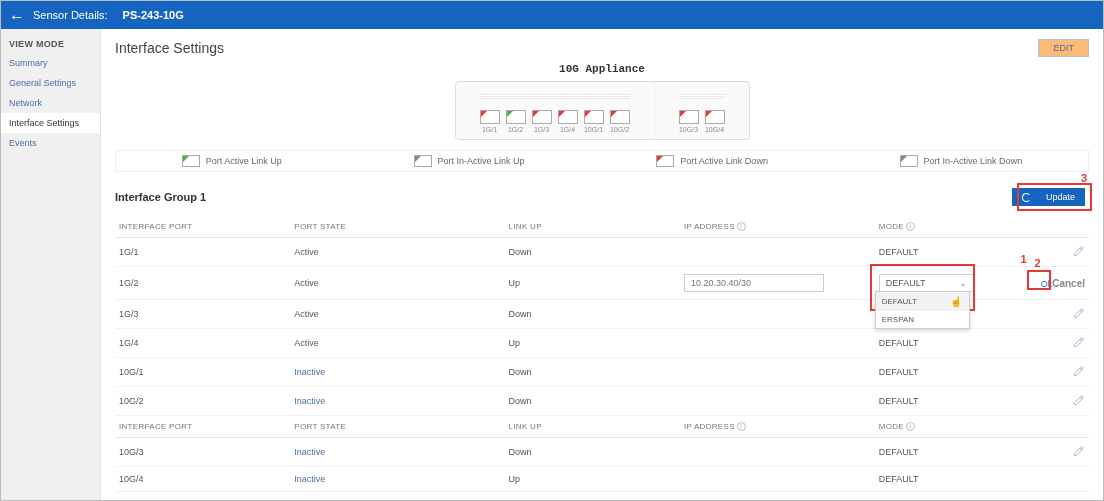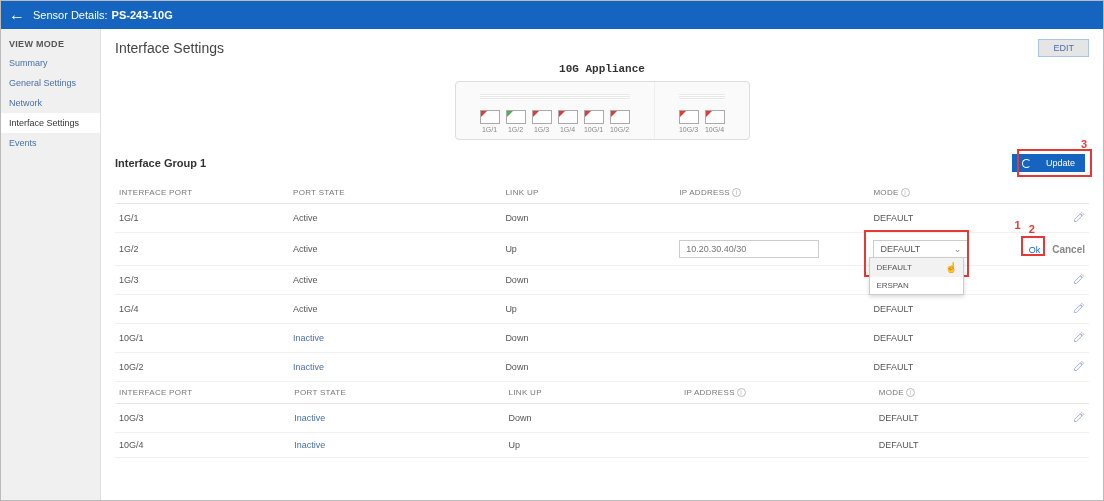--- a/index.html
+++ b/index.html
@@ -1,30 +1,30 @@
 <!DOCTYPE html>
 <html><head>
 <meta charset="utf-8">
 <style>
 * { box-sizing: border-box; margin: 0; padding: 0; font-family: Arial, Helvetica, sans-serif; }
 body { background: #f5f5f5; color: #333; font-size: 11px; }
 .outer { border: 1px solid #bbb; width: 1104px; height: 501px; background: #fff; overflow: hidden; position: relative; }
 .topbar { background: #1565c0; color: #fff; height: 28px; display: flex; align-items: center; padding: 0 8px; font-size: 11px; }
 .back-arrow { font-size: 16px; margin-right: 8px; cursor: pointer; }
-.topbar .label { margin-right: 4px; }
+.topbar .label { margin-right: 15px; }
 .topbar .sensor-name { font-weight: bold; }
 .main-area { display: flex; height: calc(100% - 28px); justify-content: flex-end; }
 .sidebar { width: 100px; background: #f0f0f0; border-right: 1px solid #e0e0e0; padding: 6px 0; }
 .sidebar-title { font-size: 9px; font-weight: bold; padding: 4px 8px; color: #555; letter-spacing: 0.3px; }
 .sidebar-item { font-size: 9px; padding: 5px 8px; color: #4a6fa5; cursor: pointer; }
 .sidebar-item.active { background: #fff; color: #333; }
 .content { flex: 1; padding: 10px 14px; overflow-y: auto; position: relative; }
 .page-head { display: flex; justify-content: space-between; align-items: center; margin-bottom: 6px; }
 .page-title { font-size: 14px; color: #444; }
-.edit-btn { border: 1px solid #a8c5e6; background: #e5e5e5; color: #4a6fa5; font-size: 9px; padding: 3px 14px; cursor: pointer; }
+.edit-btn { border: 1px solid #a8c5e6; background: #fdba74; color: #4a6fa5; font-size: 9px; padding: 3px 14px; cursor: pointer; }
 .appliance-wrap { text-align: center; margin-bottom: 10px; }
 .appliance-title { font-size: 11px; font-weight: bold; margin-bottom: 6px; font-family: Liberation Mono, monospace; }
 .appliance-box { display: inline-flex; border: 1px solid #ddd; border-radius: 4px; background: #fafafa; }
 .appliance-half { padding: 12px 24px 6px; }
 .appliance-half:first-child { border-right: 1px solid #eee; }
 .appliance-lines { height: 6px; background: repeating-linear-gradient(to bottom, #e8e8e8 0, #e8e8e8 1px, #fff 1px, #fff 2px); margin-bottom: 10px; }
 .ports-row { display: flex; gap: 6px; }
 .port-item { text-align: center; }
 .port-icon { width: 20px; height: 14px; border: 1px solid #aaa; background: #fff; position: relative; margin: 0 auto; }
 .port-icon::before { content: ''; position: absolute; top: 0; left: 0; width: 0; height: 0; border-top: 6px solid var(--led, #888); border-right: 6px solid transparent; }
@@ -49,21 +49,21 @@
 td.inactive { color: #4a6fa5; }
 .pencil { width: 12px; height: 12px; cursor: pointer; opacity: 0.5; display: inline-block; }
 .pencil svg { width: 12px; height: 12px; stroke: #4a6fa5; }
 .ip-input { border: 1px solid #ccc; padding: 3px 6px; font-size: 9px; width: 140px; color: #aaa; }
 .mode-select { border: 1px solid #ccc; padding: 3px 6px; font-size: 9px; width: 95px; background: #fff; position: relative; display: flex; justify-content: space-between; align-items: center; cursor: pointer; }
 .chev { font-size: 9px; color: #888; }
 .dropdown-panel { position: absolute; border: 1px solid #ccc; background: #fff; width: 95px; box-shadow: 0 2px 4px rgba(0,0,0,.15); z-index: 5; }
 .dropdown-opt { padding: 4px 6px; font-size: 8px; cursor: pointer; display: flex; justify-content: space-between; align-items: center; }
 .dropdown-opt.hi { background: #f2f2f2; }
 .hand { font-size: 10px; }
-.ok-link { color: #1565c0; font-size: 9px; cursor: pointer; margin-right: 12px; }
+.ok-link { color: #1565c0; font-size: 9px; cursor: pointer; margin-right: 0; }
 .cancel-link { color: #888; font-size: 10px; cursor: pointer; font-weight: bold; }
 .info-icon { display: inline-block; width: 9px; height: 9px; border: 1px solid #bbb; border-radius: 50%; font-size: 7px; text-align: center; line-height: 8px; color: #bbb; margin-left: 2px; }
 .col-port { width: 18%; }
 .col-state { width: 22%; }
 .col-link { width: 18%; }
 .col-ip { width: 20%; }
 .col-mode { width: 16%; }
 .col-act { width: 6%; text-align: right; }
 </style>
 </head>
@@ -131,20 +131,38 @@
                 </div>
                 <div class="port-item">
                   <div class="port-icon red"></div>
                   <div class="port-label">10G/4</div>
                 </div>
               </div>
           </div>
         </div>
       </div>
 
+      <div class="legend-bar" id="legend-bar">
+          <div class="legend-item">
+            <div class="port-icon green"></div>
+            <span>Port Active Link Up</span>
+          </div>
+          <div class="legend-item">
+            <div class="port-icon "></div>
+            <span>Port In-Active Link Up</span>
+          </div>
+          <div class="legend-item">
+            <div class="port-icon red"></div>
+            <span>Port Active Link Down</span>
+          </div>
+          <div class="legend-item">
+            <div class="port-icon "></div>
+            <span>Port In-Active Link Down</span>
+          </div>
+        </div>
 
       <div class="group-head" style="position:relative;">
         <div class="group-title">Interface Group 1</div>
         <div style="position:relative; padding:4px;">
           <span class="callout-num" style="top:-12px; right:2px;">3</span>
           <div class="callout callout-3" style="top:-1px; right:-3px;"></div>
           <button class="update-btn">
             <span class="reload"></span>
             <span>Update</span>
           </button>

